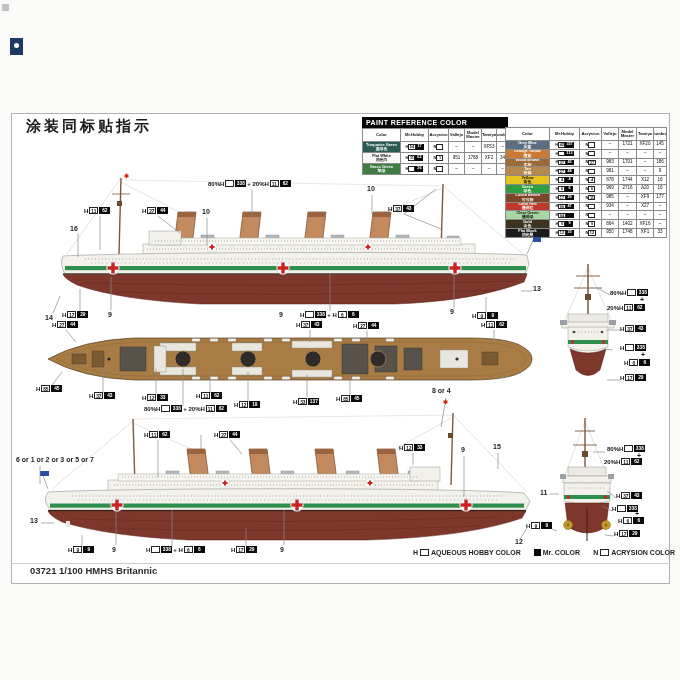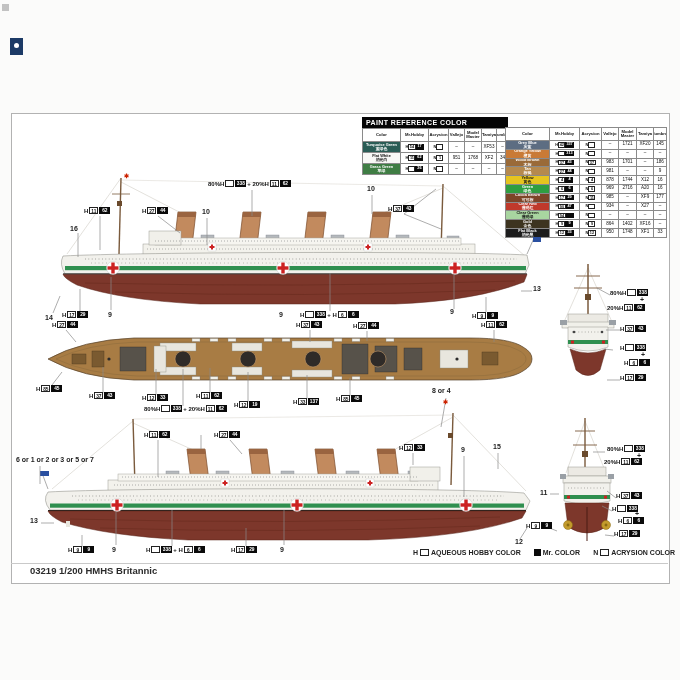--- a/index.html
+++ b/index.html
@@ -48,20 +48,21 @@
   .legend .sq{display:inline-block;width:7px;height:7px;background:#0a0a0a;}
 </style>
 </head>
 <body>
 
 <div id="canvas">
   <div id="corner-mark"></div>
   <div id="brand-logo"></div>
   <div id="sheet"></div>
 
+  <div class="title-cn">涂装同标贴指示</div>
 
   <div class="tbl-hdrbar">PAINT REFERENCE COLOR</div>
   <div id="ptable-left" class="ptable" style="left:362px;top:128px;width:146px;">
       <div class="prow phead">
         <div class="pcell" style="width: 38px; height: 13px;">Color</div>
         <div class="pcell" style="width: 28px; height: 13px;">Mr.Hobby</div>
         <div class="pcell" style="width: 20px; height: 13px;">Acrysion</div>
         <div class="pcell" style="width: 16px; height: 13px;">Vallejo</div>
         <div class="pcell" style="width: 17px; height: 13px;">Model Master</div>
         <div class="pcell" style="width: 15px; height: 13px;">Tamiya</div>
@@ -872,14 +873,14 @@
       <span class="sq"></span>
       <span>Mr. COLOR</span>
     </span>
     <span class="item">
       <span>N</span>
         <span class="wc"></span>
       <span>ACRYSION COLOR</span>
     </span>
   </div>
   <div class="divider"></div>
-  <div class="kit-num">03219 1/200 HMHS Britannic</div>
+  <div class="kit-num">03721 1/100 HMHS Britannic</div>
 </div>
 
 </body></html>

